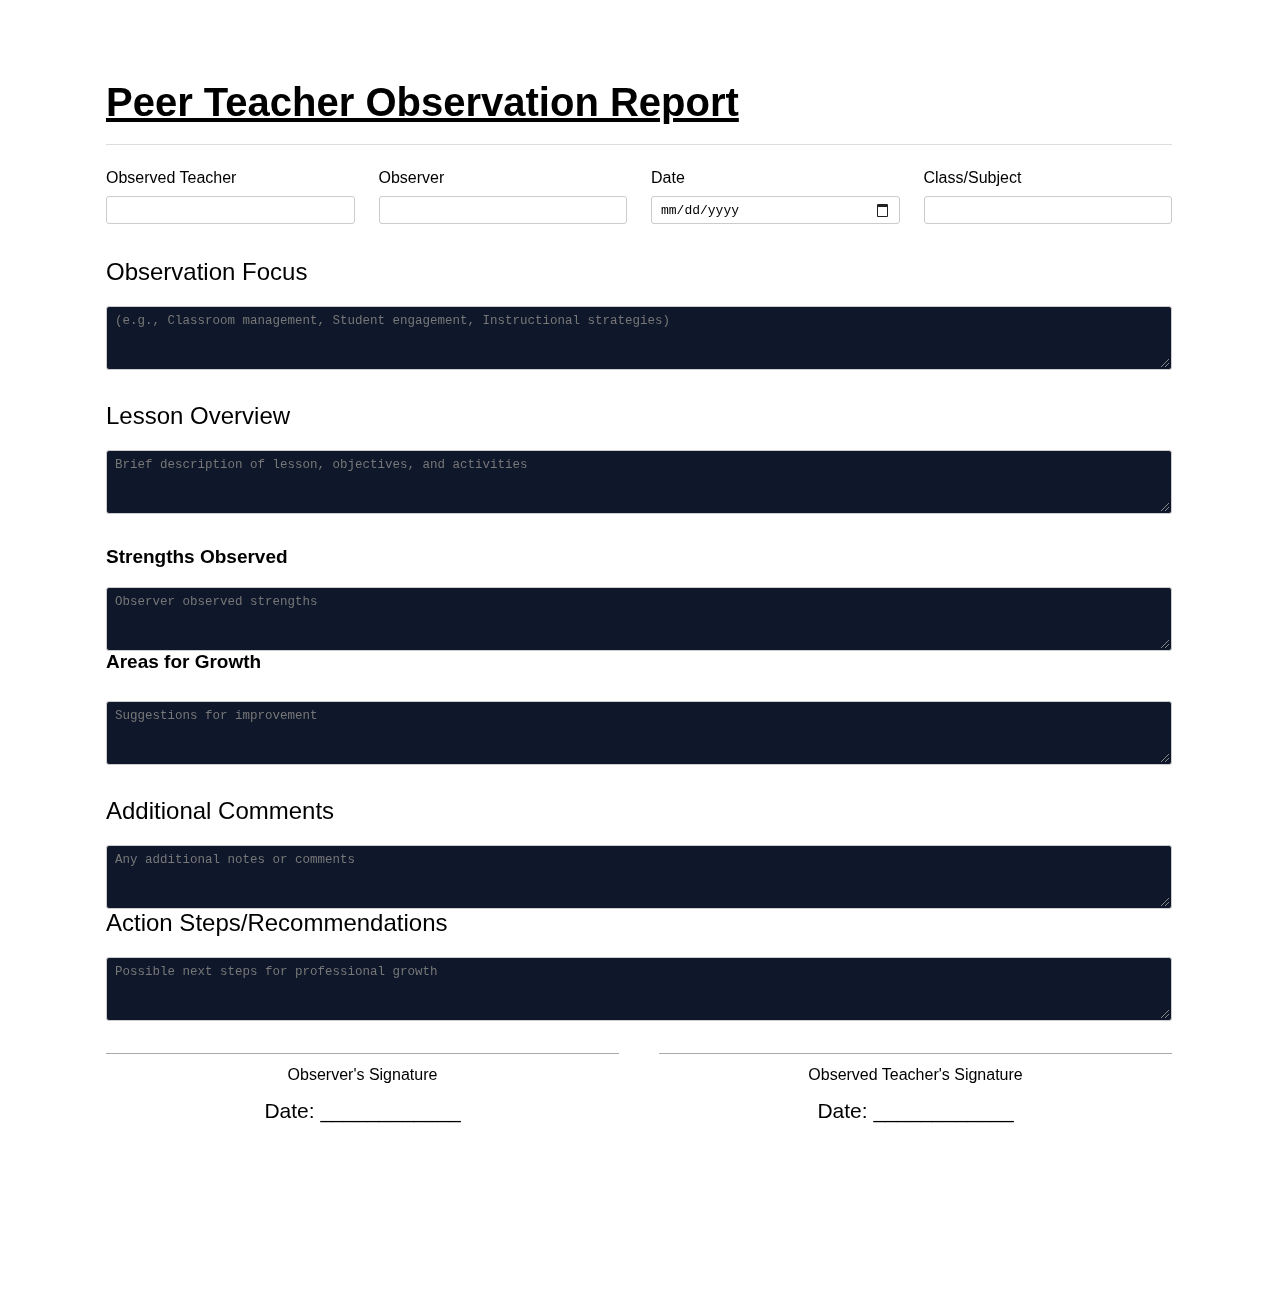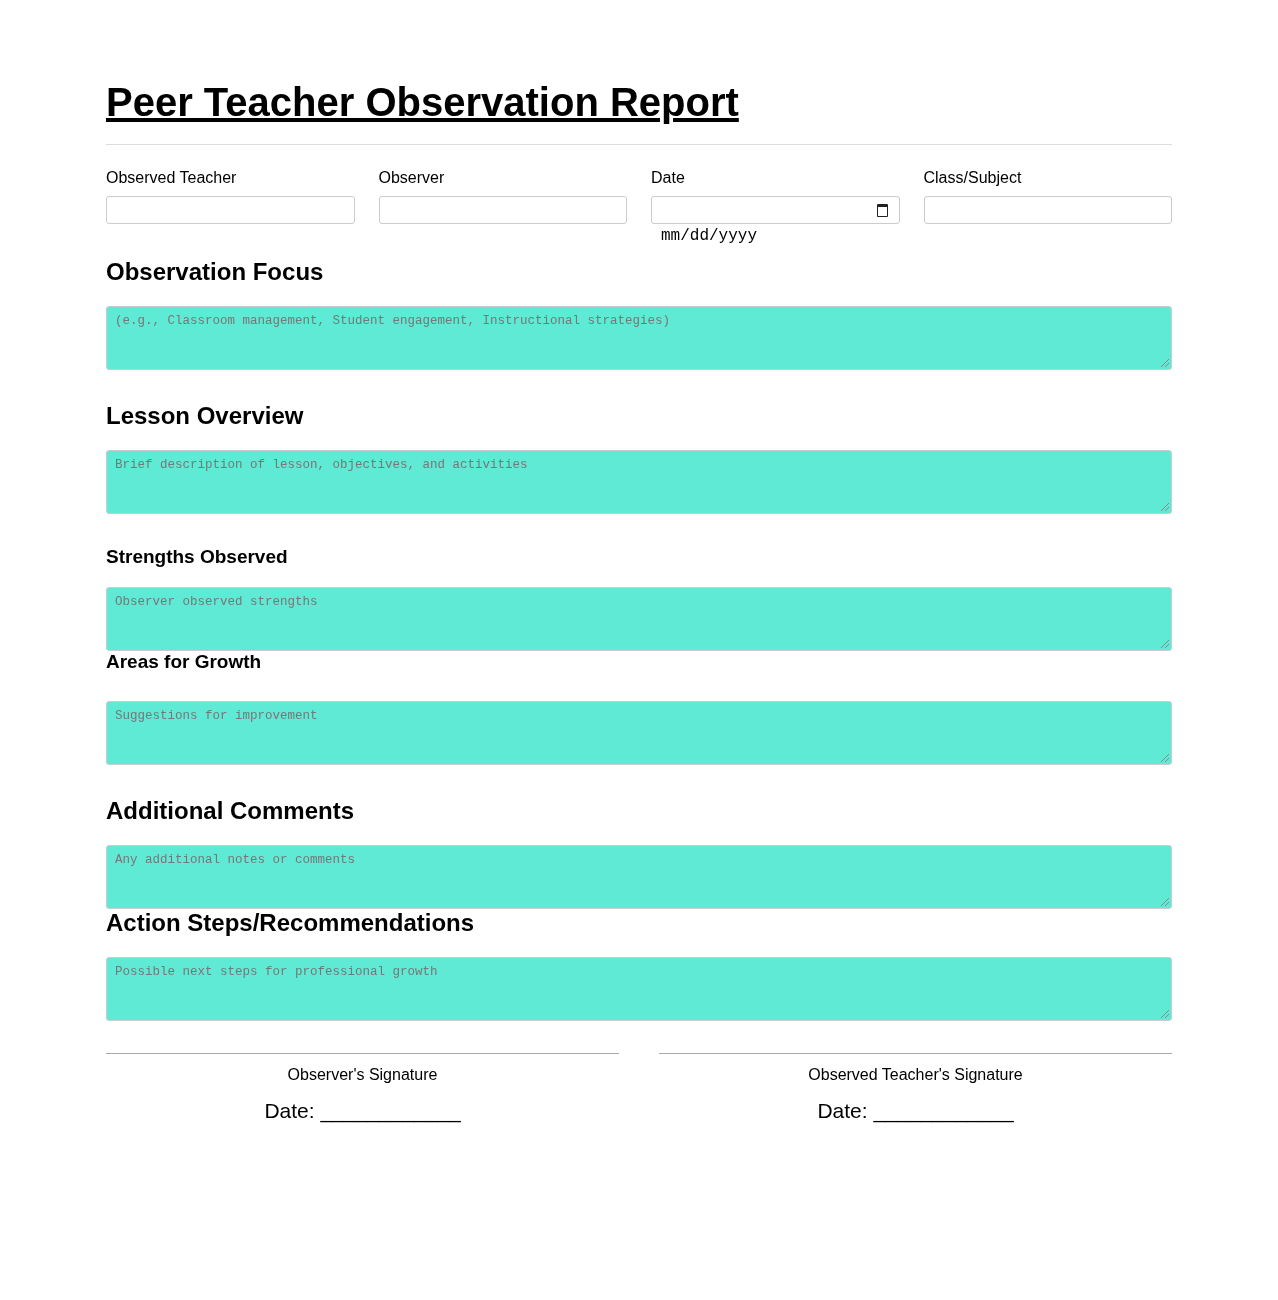--- a/index.html
+++ b/index.html
@@ -5,25 +5,25 @@
   html, body { margin: 0; padding: 0; background: #ffffff; }
   body { width: 1278px; height: 1300px; font-family: "Liberation Sans", sans-serif; color: #000; }
   .container { position: relative; margin-left: 106px; width: 1066px; padding-top: 82px; }
   h1 { font-size: 40px; font-weight: bold; margin: 0; line-height: 40px; text-decoration: underline; }
   .divider { border: 0; border-top: 1px solid #dddddd; margin: 22px 0 0 0; height: 0; }
   .row { display: flex; gap: 24px; margin-top: 24px; }
   .field { flex: 1; display: flex; flex-direction: column; justify-content: flex-end; }
   .field label { font-size: 16px; line-height: 18px; margin-bottom: 9px; }
   .field input { box-sizing: border-box; height: 28px; border: 1px solid #cccccc; border-radius: 3px; padding: 0 8px; font-size: 13px; width: 100%; background: #fff; }
   .date-input { position: relative; }
-  .date-input .ph { position: absolute; left: 10px; top: 7px; font-family: "Liberation Mono", monospace; font-size: 16px; color: #000; margin-top: 24px; }
+  .date-input .ph { position: absolute; left: 10px; top: 7px; font-family: "Liberation Mono", monospace; font-size: 13px; color: #000; }
   .date-input .cal { position: absolute; right: 12px; top: 8px; width: 9px; height: 9px; border: 1.5px solid #222; border-top-width: 3px; border-radius: 1px; }
-  h2 { font-size: 24px; font-weight: bold; margin: 0; line-height: 28px; }
+  h2 { font-size: 24px; font-weight: normal; margin: 0; line-height: 28px; }
   h3 { font-size: 19px; font-weight: bold; margin: 0; line-height: 22px; }
-  .textarea { position: relative; box-sizing: border-box; width: 100%; height: 64px; border: 1px solid #cccccc; border-radius: 3px; background: #5eead4; }
+  .textarea { position: relative; box-sizing: border-box; width: 100%; height: 64px; border: 1px solid #cccccc; border-radius: 3px; background: #0f172a; }
   .textarea .ph { position: absolute; left: 8px; top: 7px; font-family: "Liberation Mono", monospace; font-size: 12.5px; color: #777; }
   .textarea .grip { position: absolute; right: 2px; bottom: 2px; width: 8px; height: 8px;
     background: linear-gradient(135deg, transparent 45%, #888 45%, #888 55%, transparent 55%, transparent 70%, #888 70%, #888 80%, transparent 80%); }
   .sig-row { display: flex; gap: 40px; margin-top: 32px; }
   .sig { flex: 1; text-align: center; border-top: 1px solid #aaaaaa; padding-top: 12px; }
   .sig .label { font-size: 16px; line-height: 18px; }
   .sig .date { font-size: 21px; line-height: 18px; margin-top: 18px; }
 </style>
 </head>
 <body>

